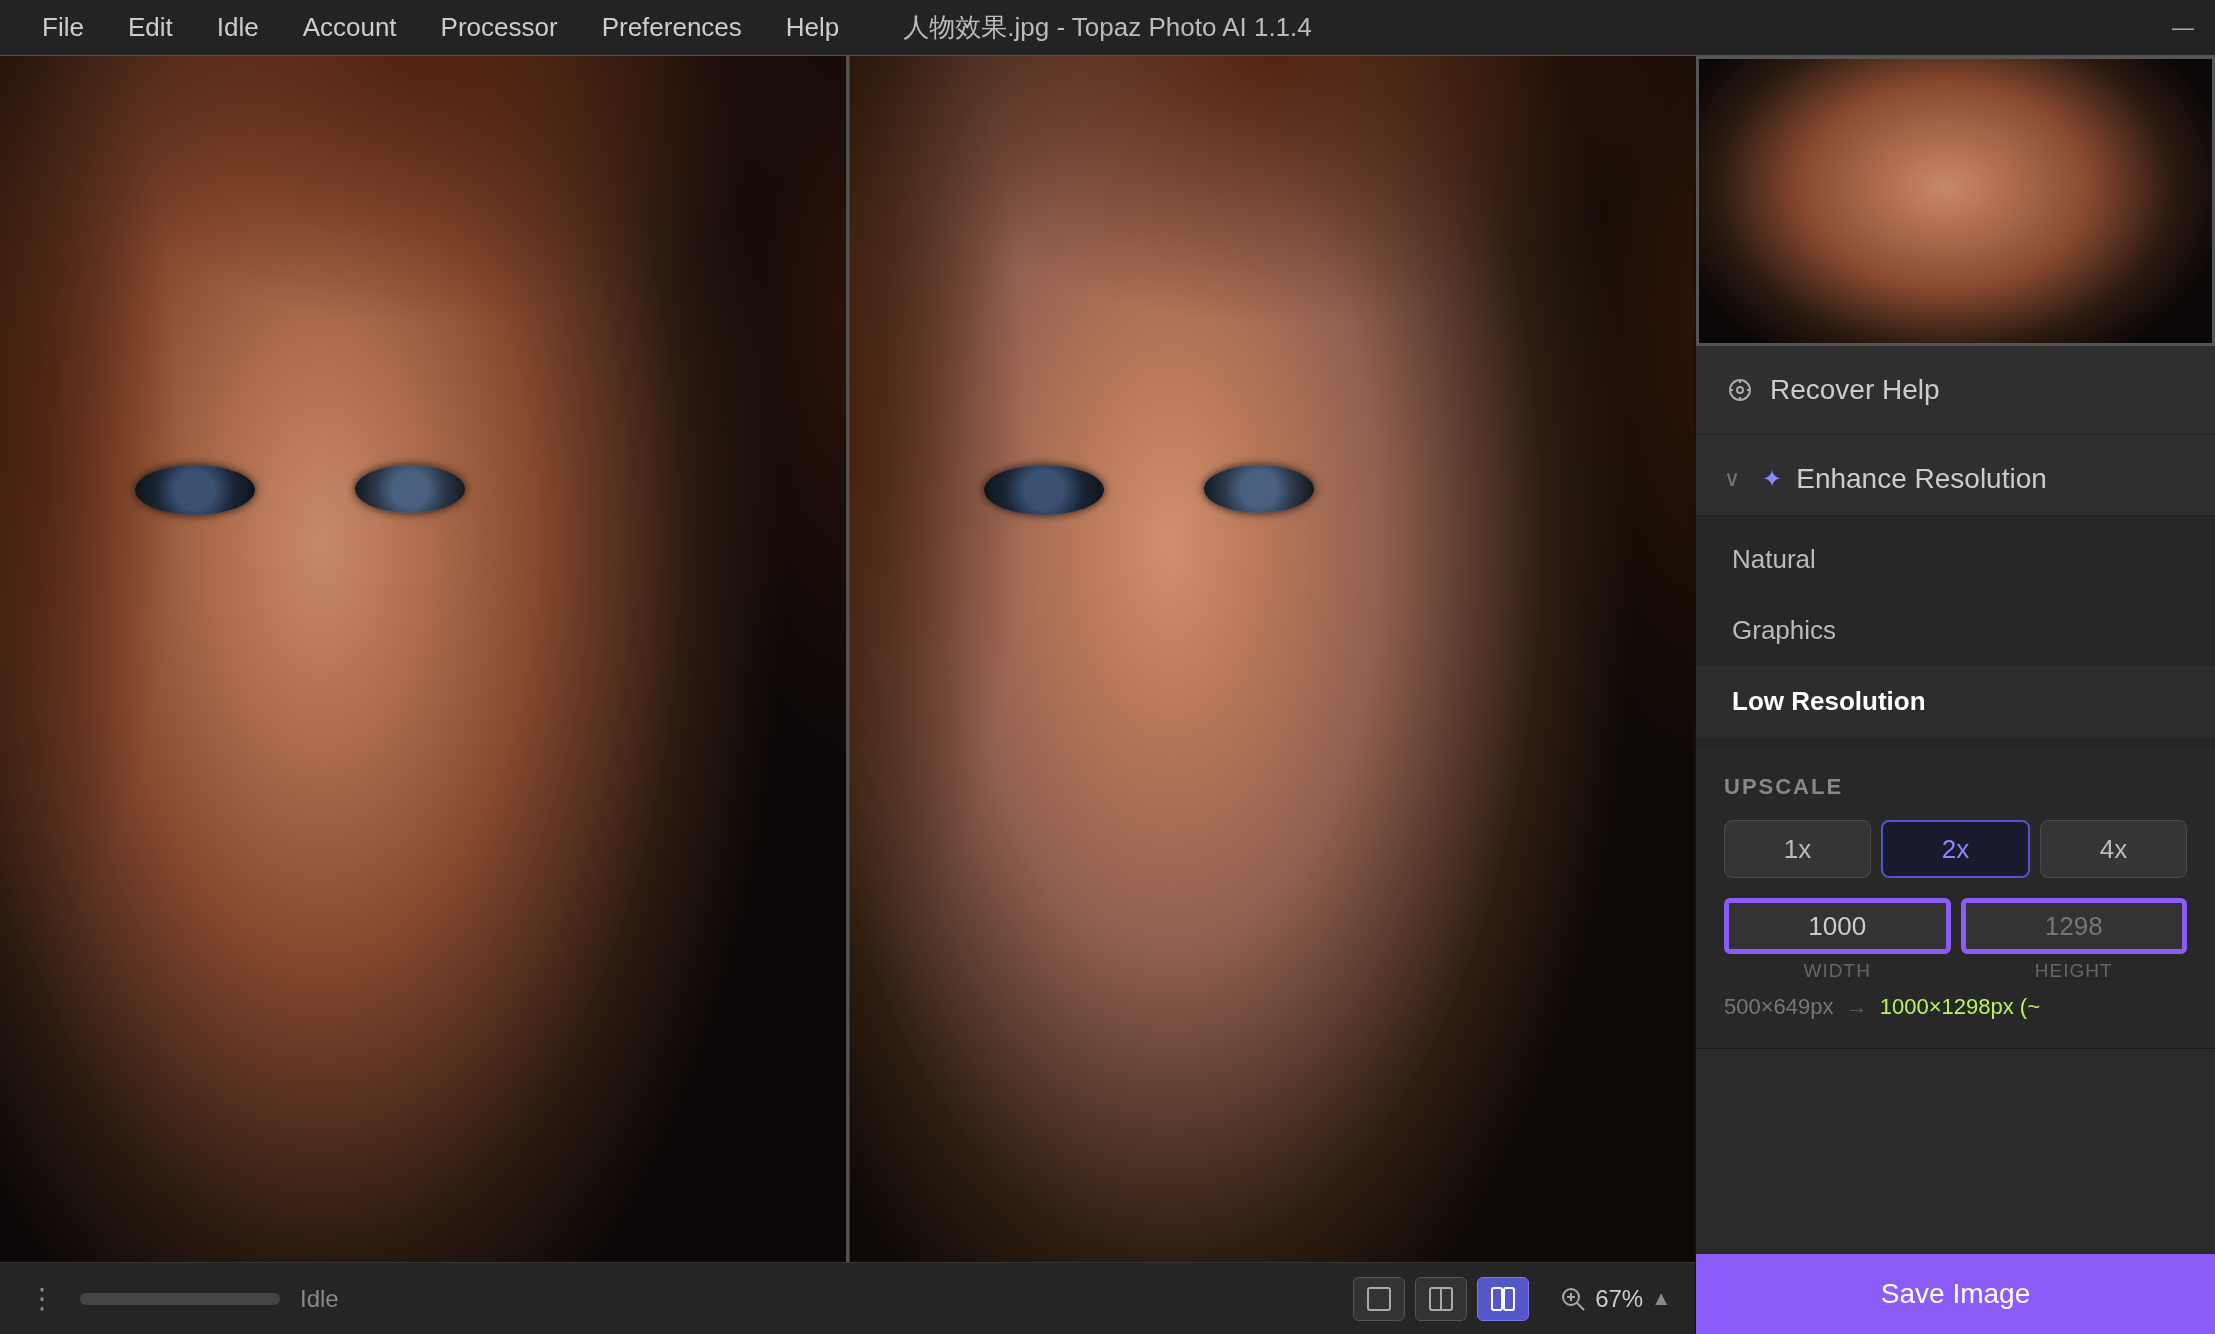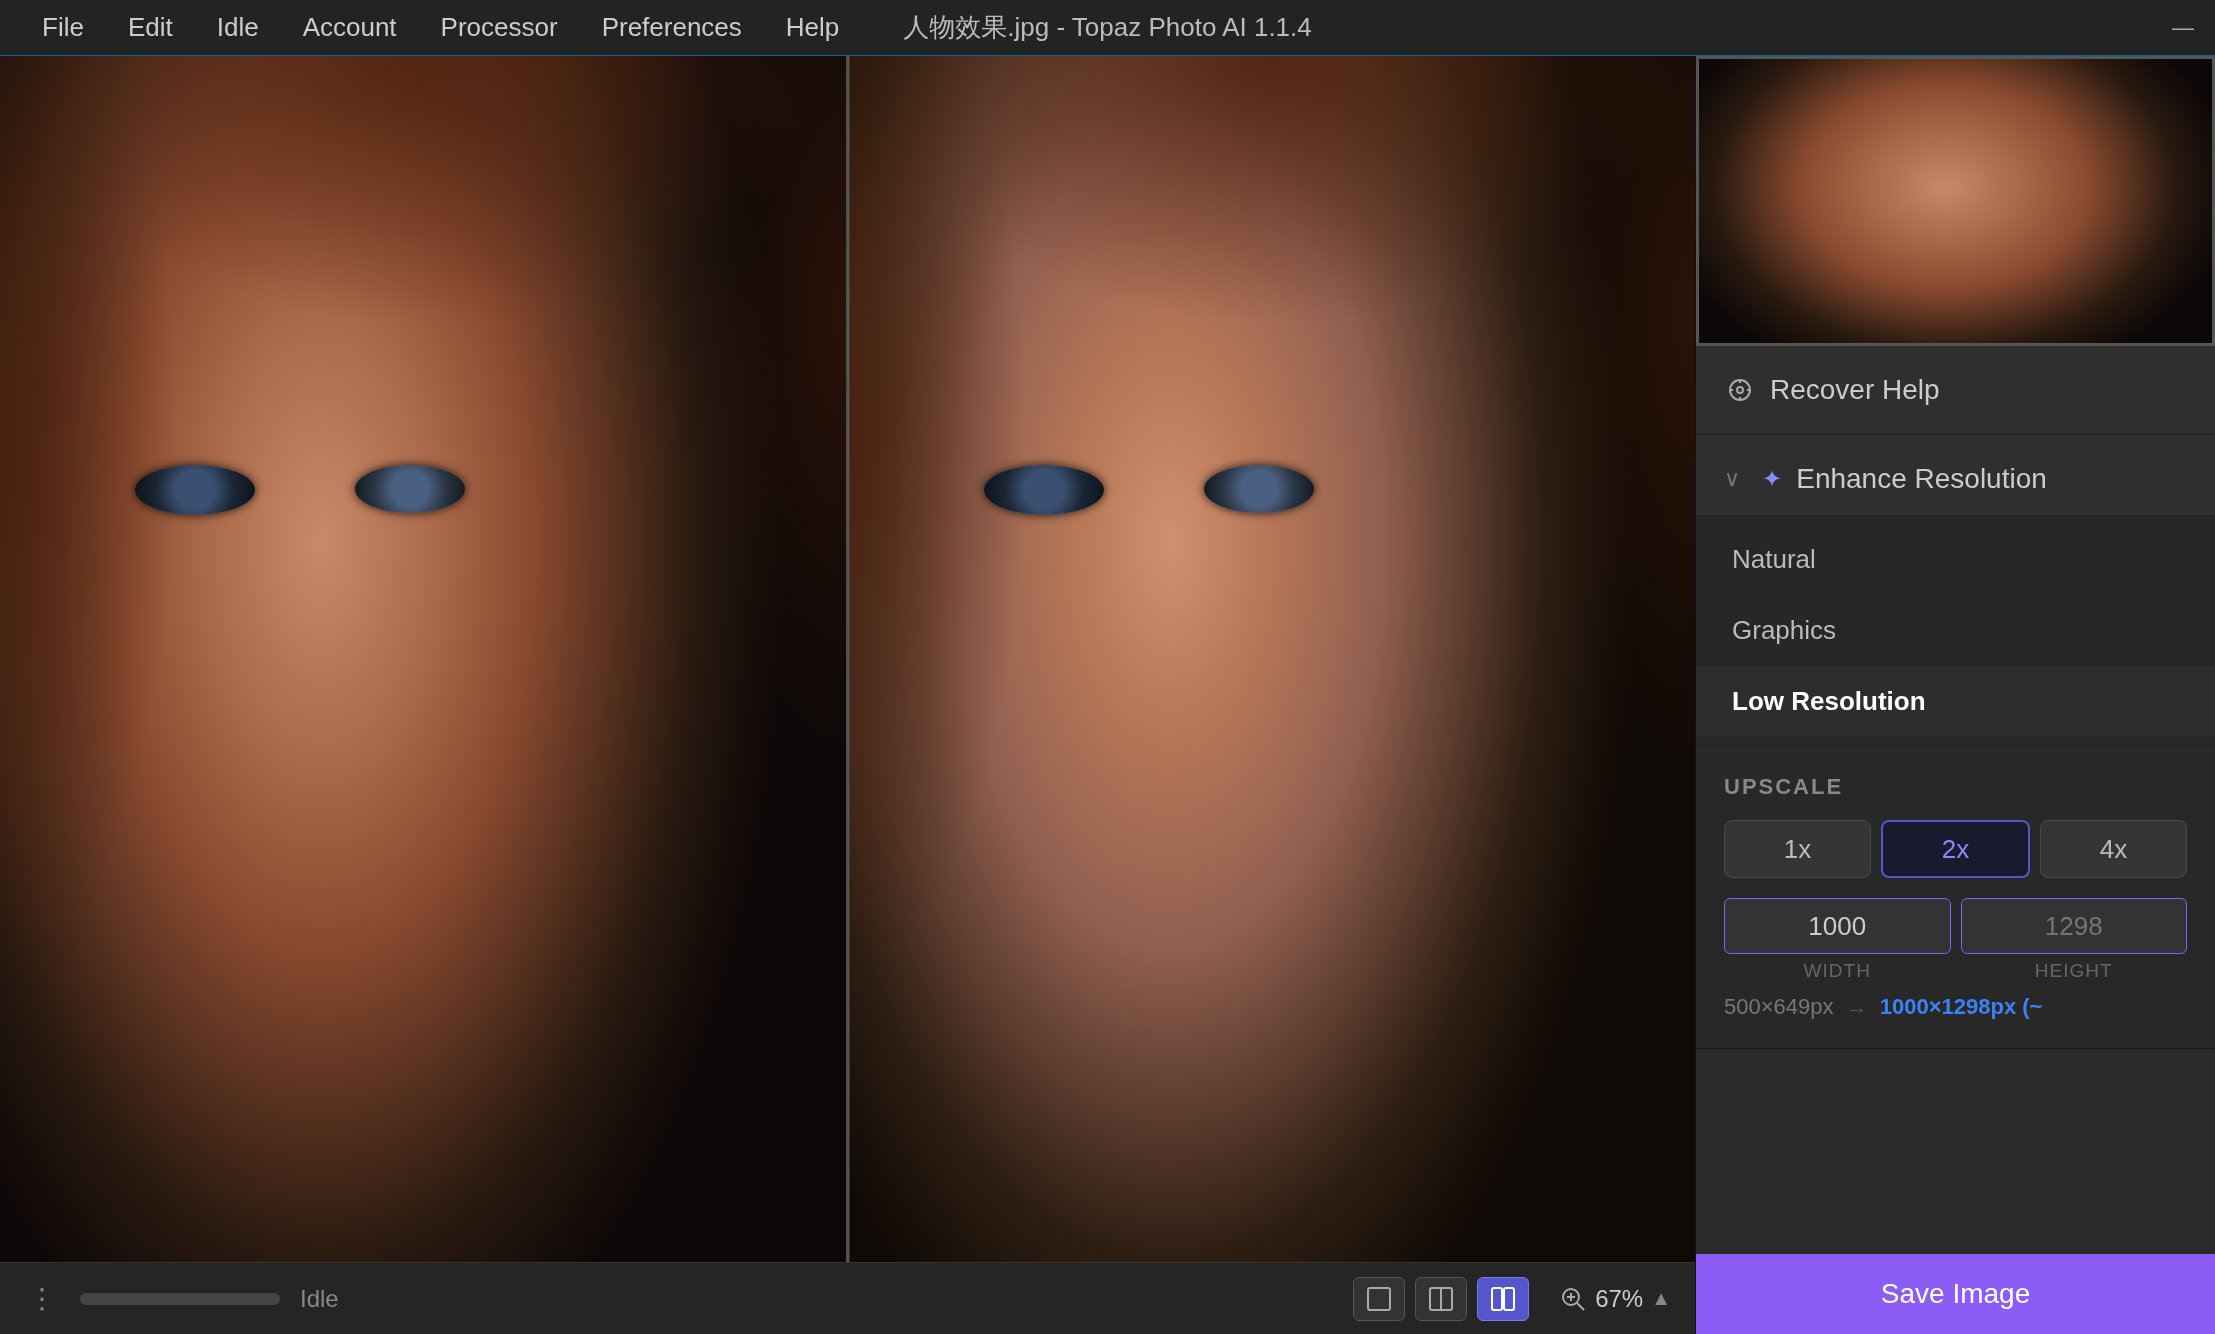--- a/index.html
+++ b/index.html
@@ -388,21 +388,21 @@
       gap: 10px;
       margin-bottom: 12px;
     }
     .dim-input-group {
       flex: 1;
     }
     .dim-input {
       width: 100%;
       height: 56px;
       background: #333;
-      border: 1px solid #8b5cf6;
+      border: 5px solid #8b5cf6;
       border-radius: 6px;
       color: #ccc;
       font-size: 26px;
       text-align: center;
       padding: 0 10px;
       outline: none;
     }
     .dim-label {
       text-align: center;
       font-size: 19px;
@@ -415,22 +415,21 @@
     .resolution-info {
       font-size: 22px;
       color: #777;
       margin-top: 6px;
     }
     .resolution-arrow {
       color: #555;
       margin: 0 6px;
     }
     .resolution-after {
-      color: #3b82f6;
-      font-weight: bold;
+      color: #bef264;
     }
 
     
     .save-button {
       margin: 0;
       width: 100%;
       height: 80px;
       background: #8b5cf6;
       border: none;
       color: white;

